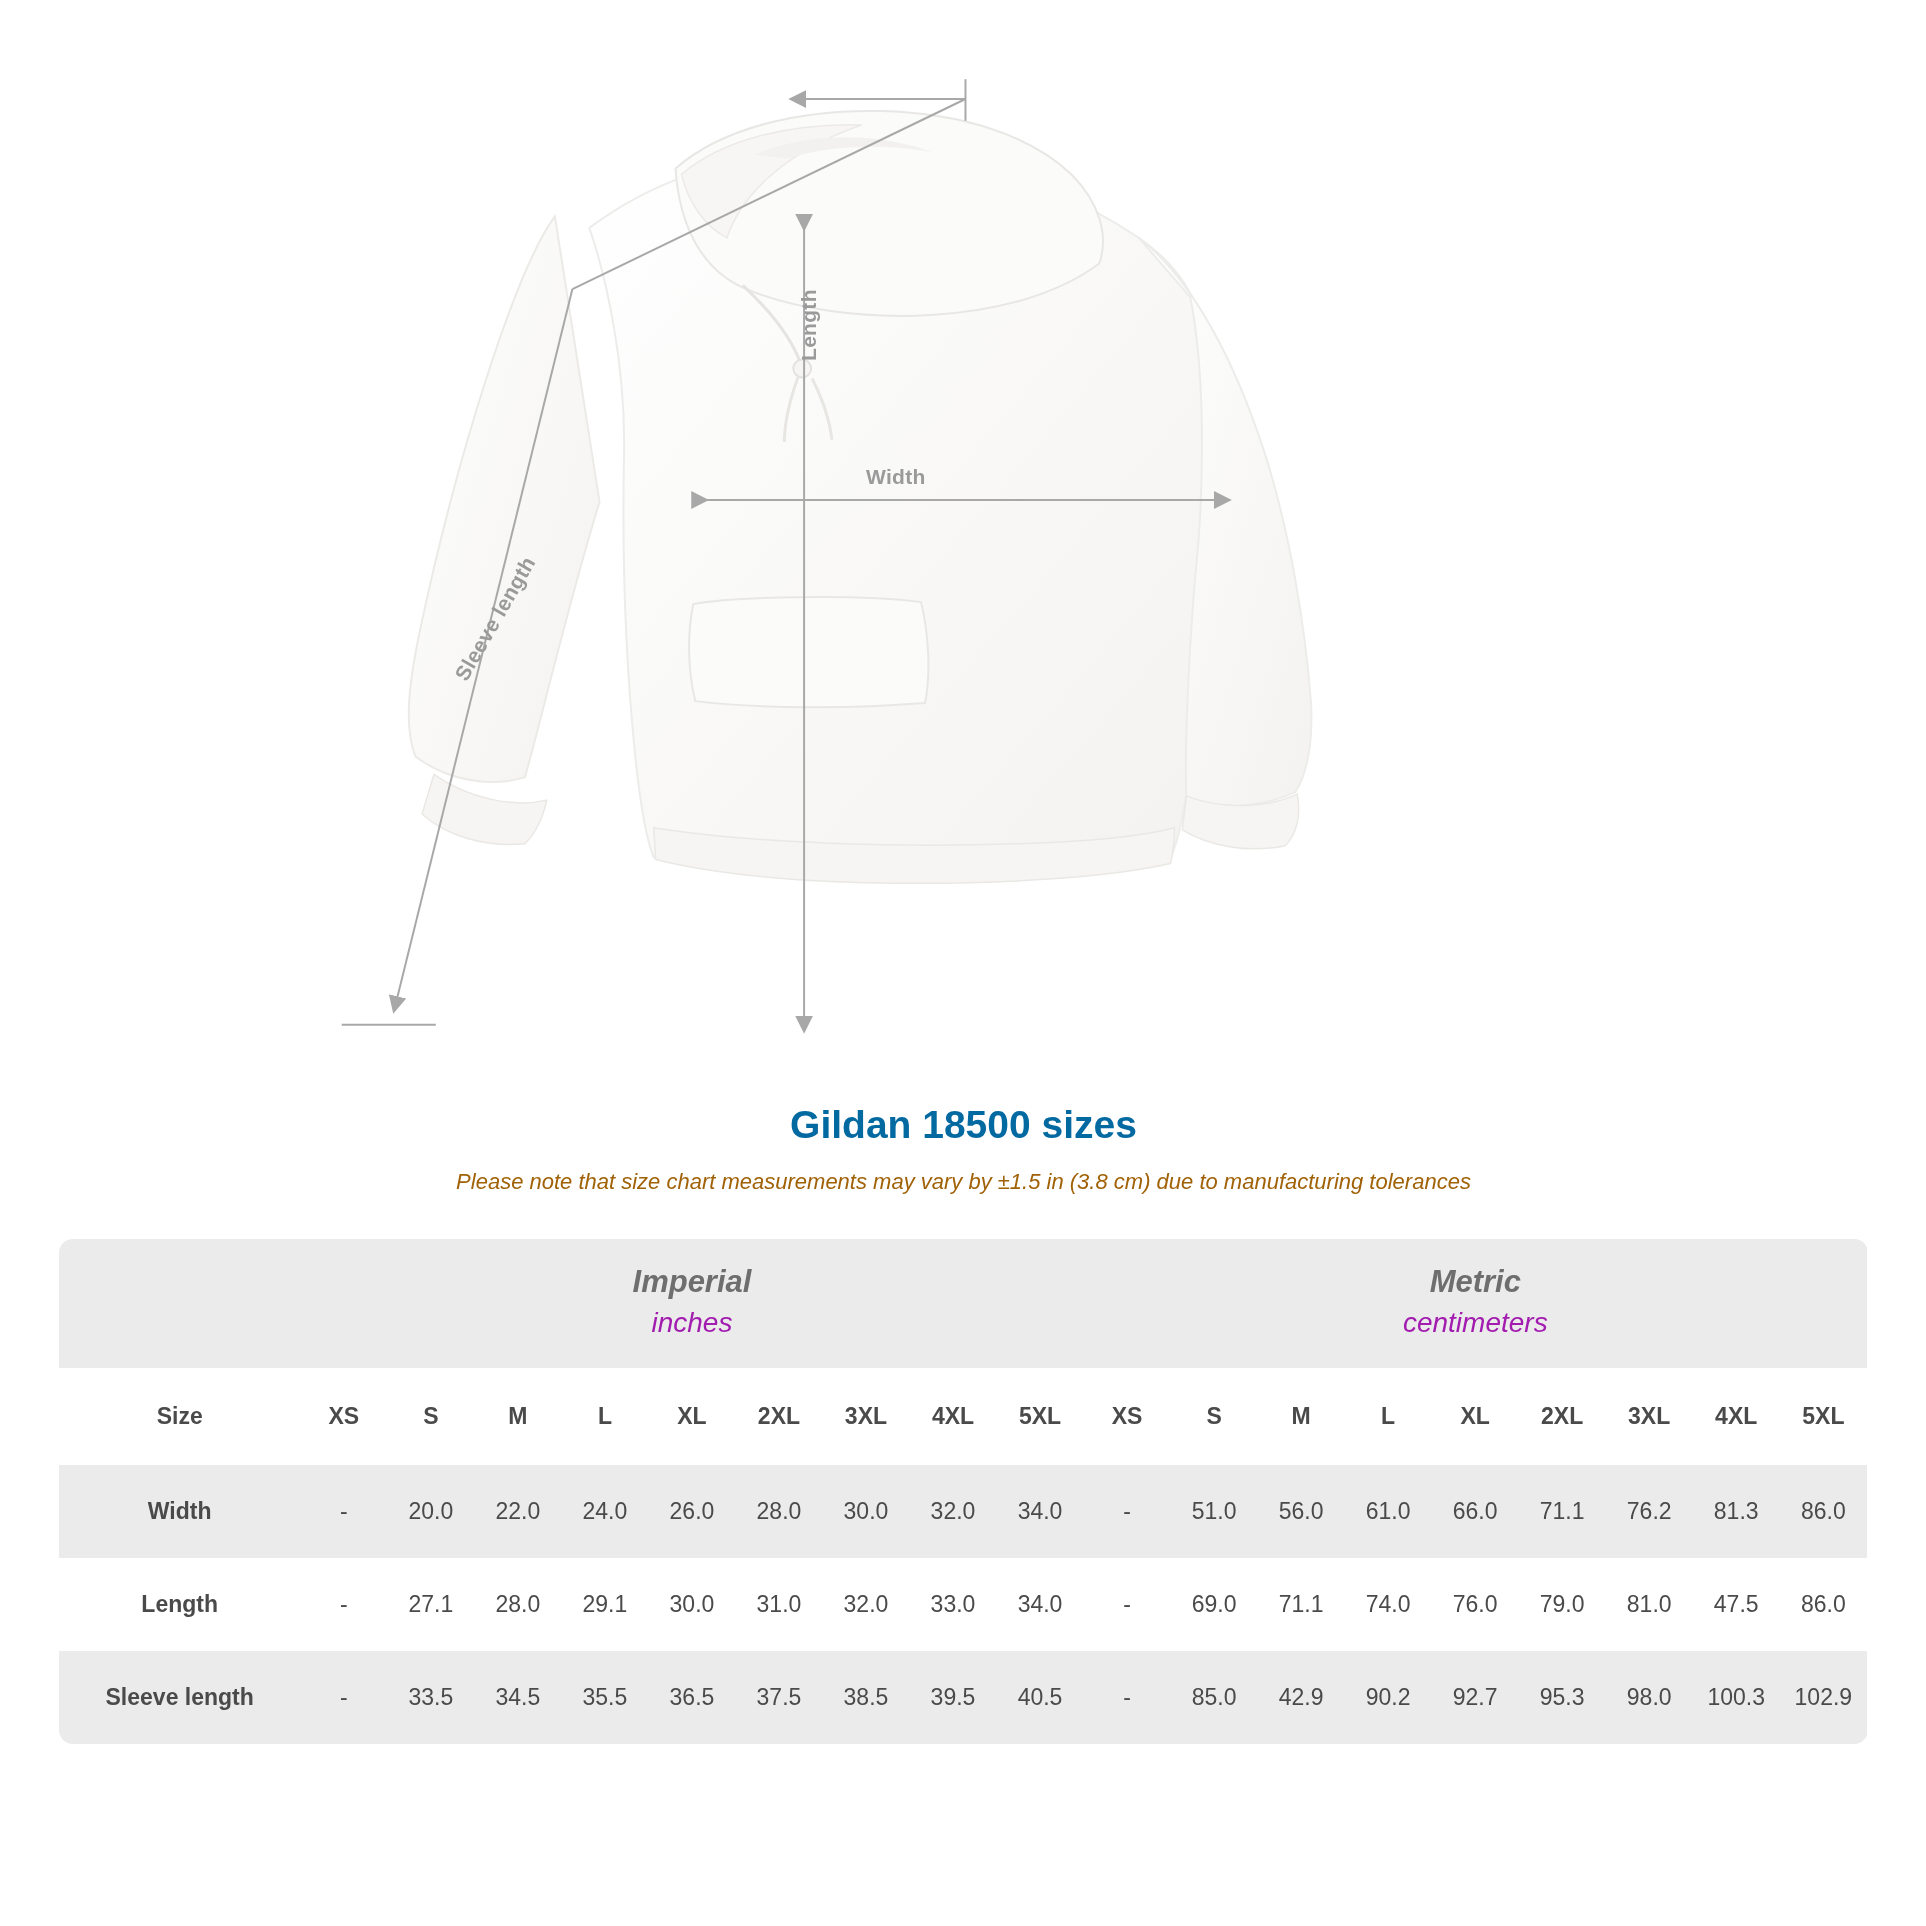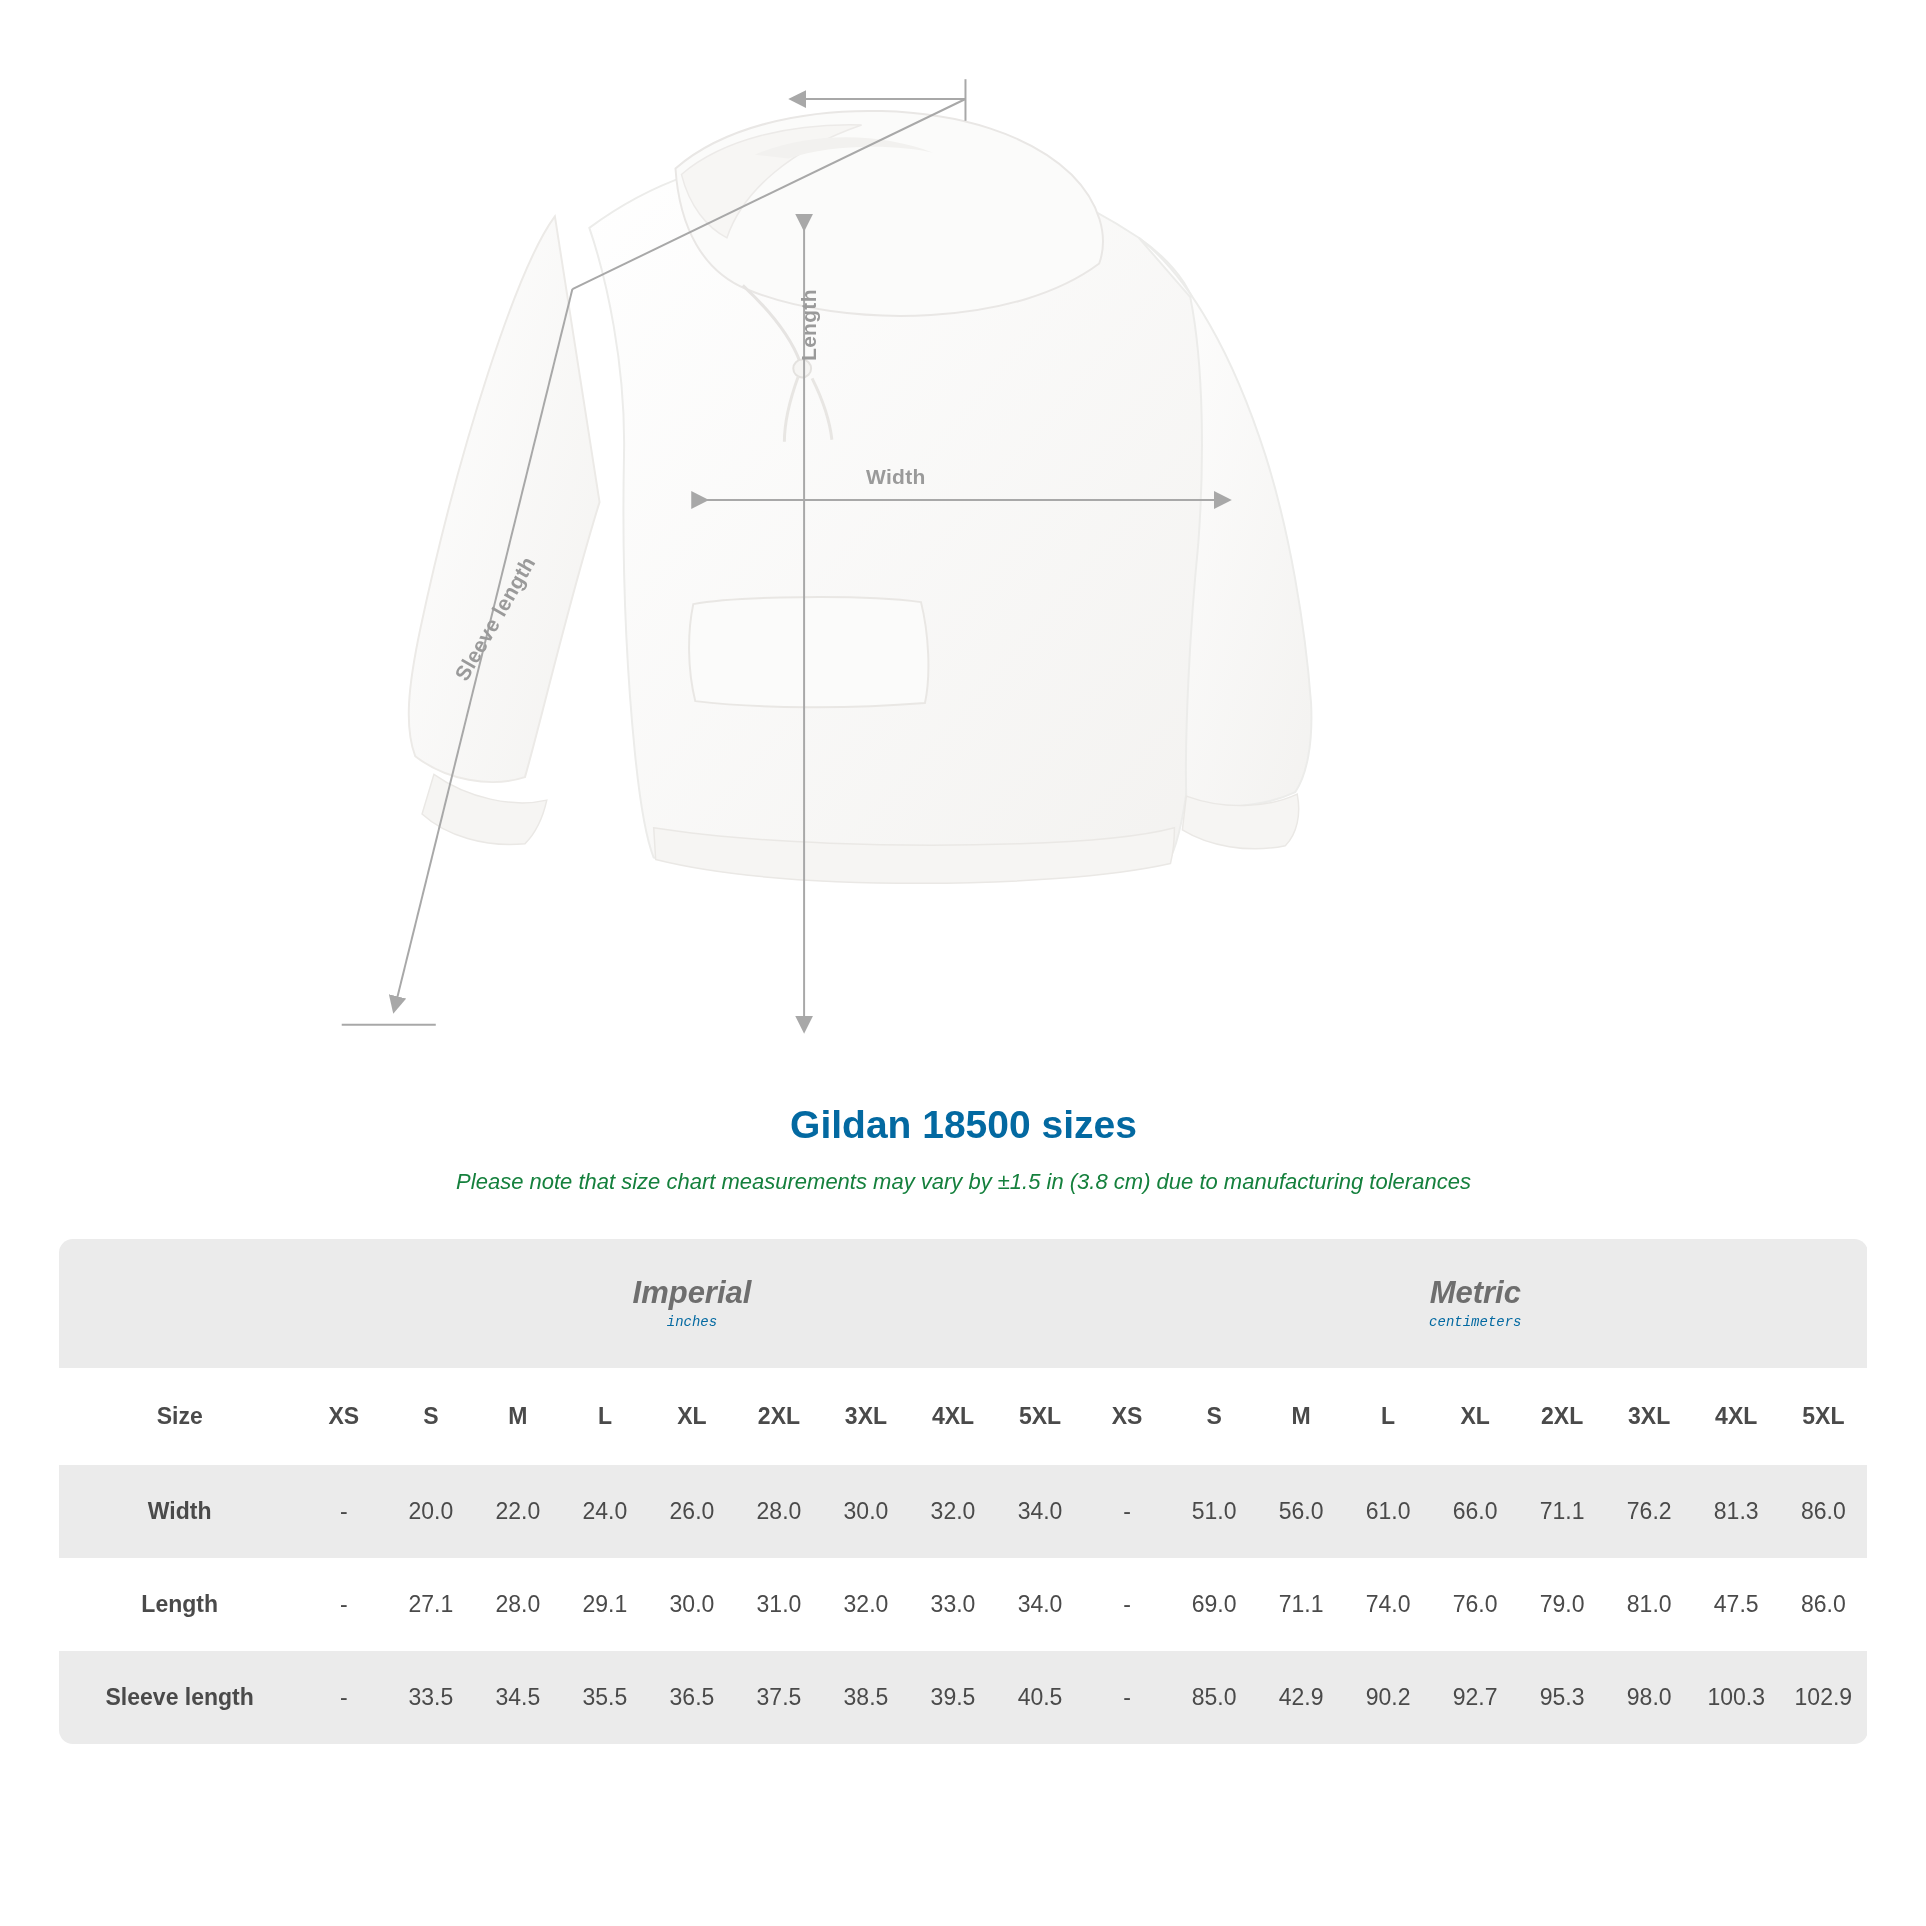--- a/index.html
+++ b/index.html
@@ -65,21 +65,21 @@
   }
   .chart-title {
     font-size: 39px;
     font-weight: bold;
     color: #0369a1;
     margin: 0 0 22px 0;
   }
   .chart-note {
     font-size: 22px;
     font-style: italic;
-    color: #15803d;
+    color: #a16207;
     margin: 0;
   }
 
   
   .table-wrap {
     margin: 44px 59px 0 59px;
     border-radius: 14px;
     overflow: hidden;
   }
   table.size-table {
@@ -100,25 +100,24 @@
     padding: 0;
   }
   .unit-name {
     font-size: 31px;
     font-style: italic;
     font-weight: bold;
     color: #6e6e6e;
     line-height: 1.25;
   }
   .unit-sub {
-    font-size: 14px;
+    font-size: 28px;
     font-style: italic;
-    color: #0369a1;
+    color: #a21caf;
     line-height: 1.5;
-    font-family: Liberation Mono, monospace;
   }
   .head-row td {
     background: #ffffff;
     height: 95px;
     font-weight: bold;
     color: #5a5a5a;
     font-size: 24px;
   }
   .row-alt td {
     background: #ebebeb;

